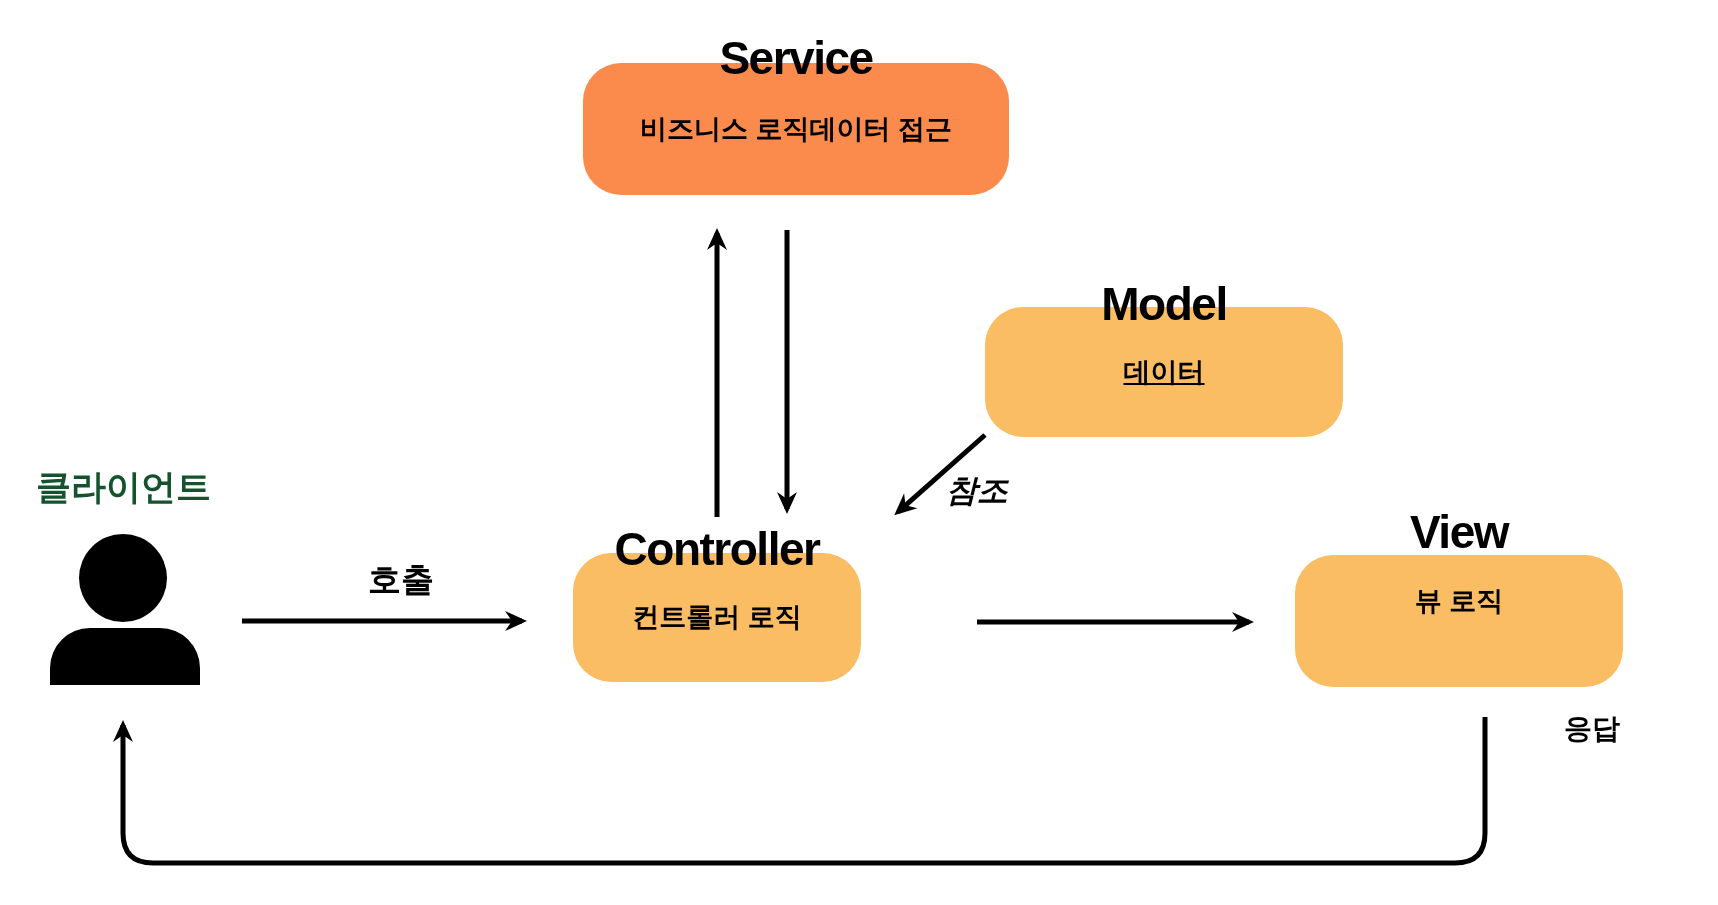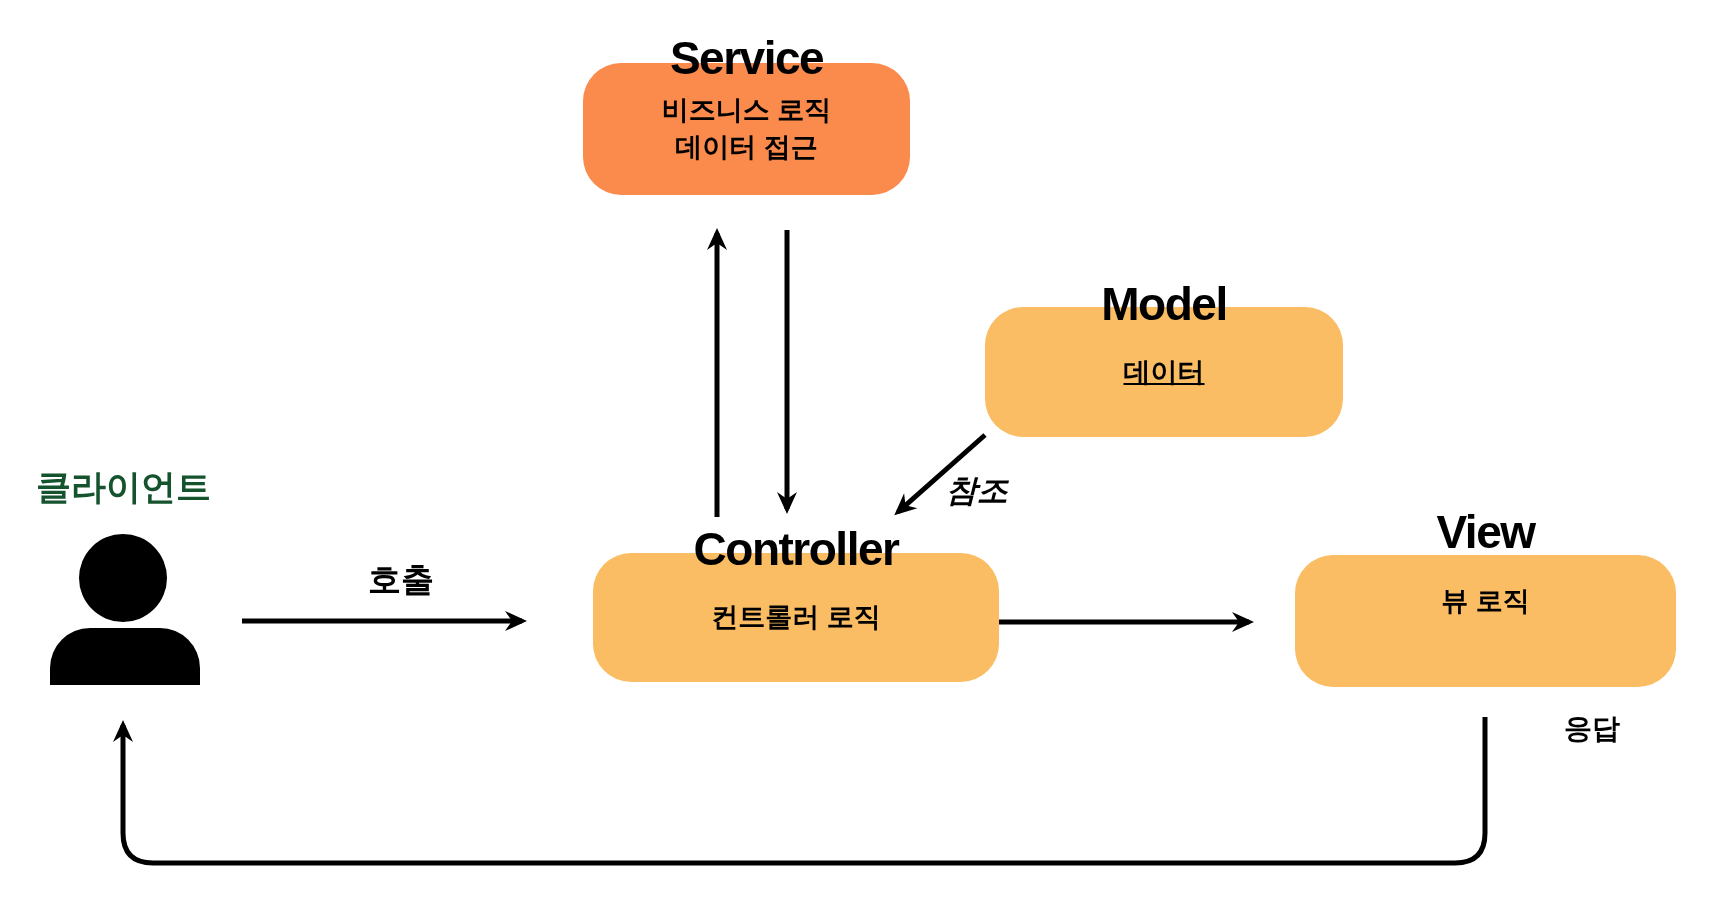--- a/index.html
+++ b/index.html
@@ -28,37 +28,37 @@
     text-align: center;
     font-size: 46px;
     font-weight: 800;
     letter-spacing: -1.5px;
     color: #000;
     line-height: 1;
     white-space: nowrap;
   }
   .node-content {
     display: flex;
-    flex-direction: column;
+    flex-direction: row;
     justify-content: center;
     align-items: center;
     height: 100%;
     width: 100%;
   }
   .node-line {
     font-size: 27px;
     font-weight: 700;
     color: #000;
     line-height: 37px;
     white-space: nowrap;
   }
-  #node-service    { left: 583px;  top: 63px;  width: 327px; height: 132px; background: #FA8B4D; }
+  #node-service    { left: 583px;  top: 63px;  width: 426px; height: 132px; background: #FA8B4D; }
   #node-model      { left: 985px;  top: 307px; width: 358px; height: 130px; background: #FBBD63; text-decoration: underline; }
-  #node-controller { left: 573px;  top: 553px; width: 406px; height: 129px; background: #FBBD63; margin-left: 20px; }
-  #node-view       { left: 1295px; top: 555px; width: 381px; height: 132px; background: #FBBD63; }
+  #node-controller { left: 573px;  top: 553px; width: 288px; height: 129px; background: #FBBD63; }
+  #node-view       { left: 1295px; top: 555px; width: 328px; height: 132px; background: #FBBD63; }
   #node-service    .node-title { top: -28px; }
   #node-model      .node-title { top: -26px; }
   #node-controller .node-title { top: -27px; }
   #node-view       .node-title { top: -46px; }
   #node-view .node-content { padding-bottom: 40px; box-sizing: border-box; }
 
   .edge-label {
     position: absolute;
     font-weight: 800;
     color: #000;

